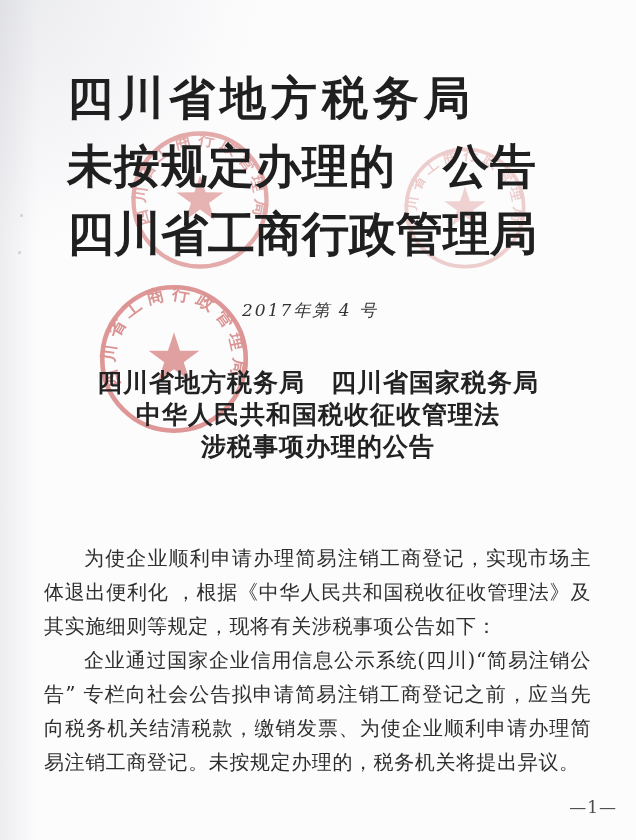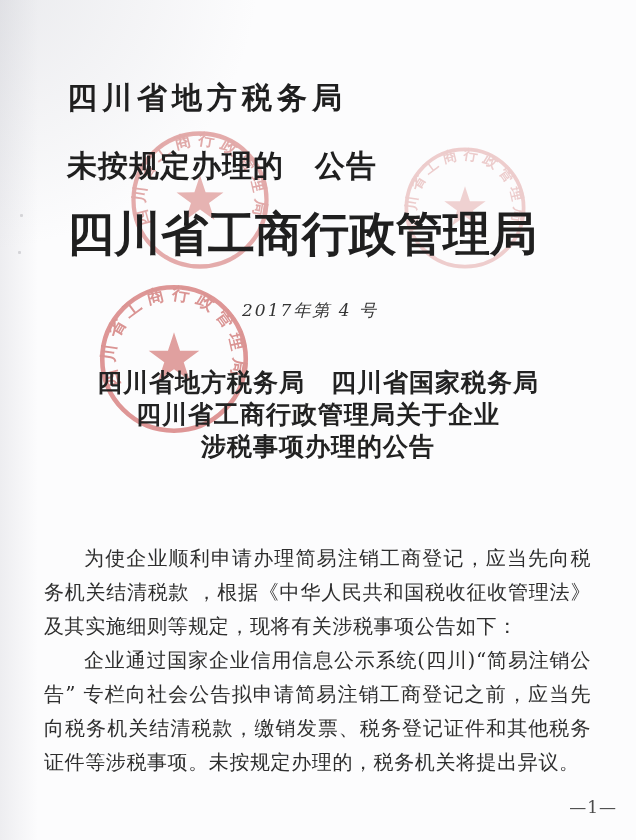--- a/index.html
+++ b/index.html
@@ -23,21 +23,21 @@
   .seal .star  { fill:#d3726f; }
   .seal .arc   { fill:none; }
   .seal .stext { font-size:17px; font-weight:bold; letter-spacing:6px; fill:#c95f5d;
                  font-family:"DejaVu Serif","Liberation Serif",serif; }
   .seal1 { left:124px; top:124px; opacity:.52; }
   .seal2 { left:92px;  top:277px; opacity:.66; }
   .seal3 { left:398px; top:141px; opacity:.30; }
 
   
   .header { position:absolute; left:67px; top:64px; z-index:2; font-weight:bold; color:#1f1f1f; }
-  .h-line { height:68px; line-height:68px; font-size:30px; white-space:nowrap; }
+  .h-line { height:68px; line-height:68px; font-size:46px; white-space:nowrap; }
   .h-line.l1 { letter-spacing:5px; }
   .h-line.l2 { letter-spacing:1px; }
   .h-line.l3 { font-size:47px; letter-spacing:0; }
 
   .doc-number { position:absolute; top:299px; left:0; width:620px; text-align:center; z-index:2;
                 font-size:17px; letter-spacing:2px; color:#333;font-style:italic; }
 
   .title { position:absolute; top:367px; left:0; width:636px; text-align:center; z-index:2;
            font-weight:bold; font-size:25px; line-height:32px; letter-spacing:1px; color:#222; }
 
@@ -77,26 +77,26 @@
   <div class="header">
     <div class="h-line l1">四川省地方税务局</div>
     <div class="h-line l2">未按规定办理的　公告</div>
     <div class="h-line l3">四川省工商行政管理局</div>
   </div>
 
   <div class="doc-number">2017年第 4 号</div>
 
   <div class="title">
     <div>四川省地方税务局　四川省国家税务局</div>
-    <div>四川省工商行政管理局关于企业</div>
+    <div>中华人民共和国税收征收管理法</div>
     <div>涉税事项办理的公告</div>
   </div>
 
   <div class="body-text">
-    <p>为使企业顺利申请办理简易注销工商登记，应当先向税务机关结清税款 ，根据《中华人民共和国税收征收管理法》及其实施细则等规定，现将有关涉税事项公告如下：</p>
-    <p>企业通过国家企业信用信息公示系统(四川)“简易注销公告” 专栏向社会公告拟申请简易注销工商登记之前，应当先向税务机关结清税款，缴销发票、税务登记证件和其他税务证件等涉税事项。未按规定办理的，税务机关将提出异议。</p>
+    <p>为使企业顺利申请办理简易注销工商登记，实现市场主体退出便利化 ，根据《中华人民共和国税收征收管理法》及其实施细则等规定，现将有关涉税事项公告如下：</p>
+    <p>企业通过国家企业信用信息公示系统(四川)“简易注销公告” 专栏向社会公告拟申请简易注销工商登记之前，应当先向税务机关结清税款，缴销发票、为使企业顺利申请办理简易注销工商登记。未按规定办理的，税务机关将提出异议。</p>
   </div>
 
   <div class="page-num">—1—</div>
 
   <div class="speck s1"></div>
   <div class="speck s2"></div>
 </div>
 
 </body></html>

